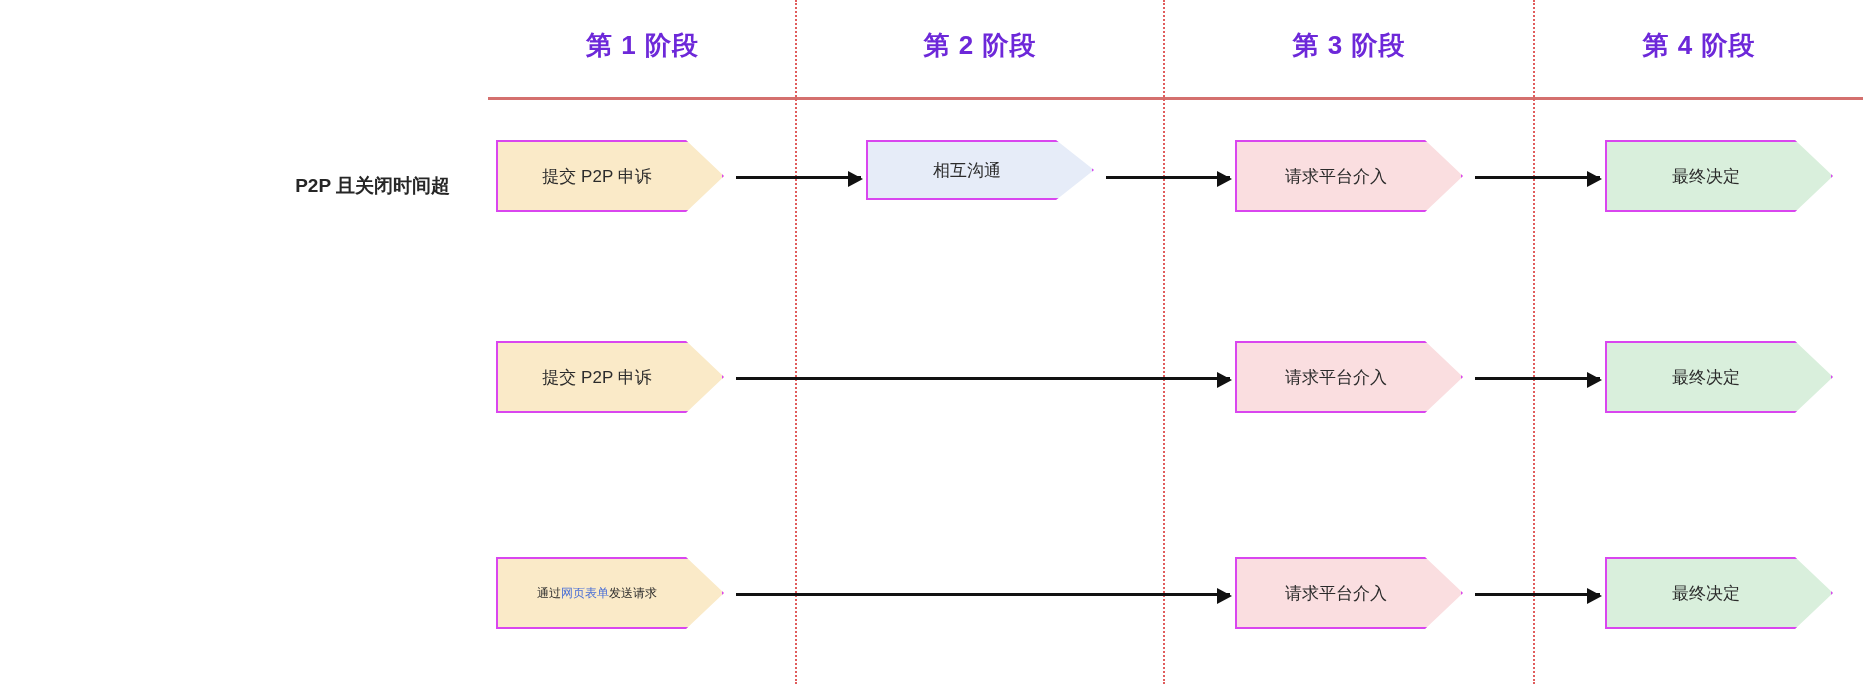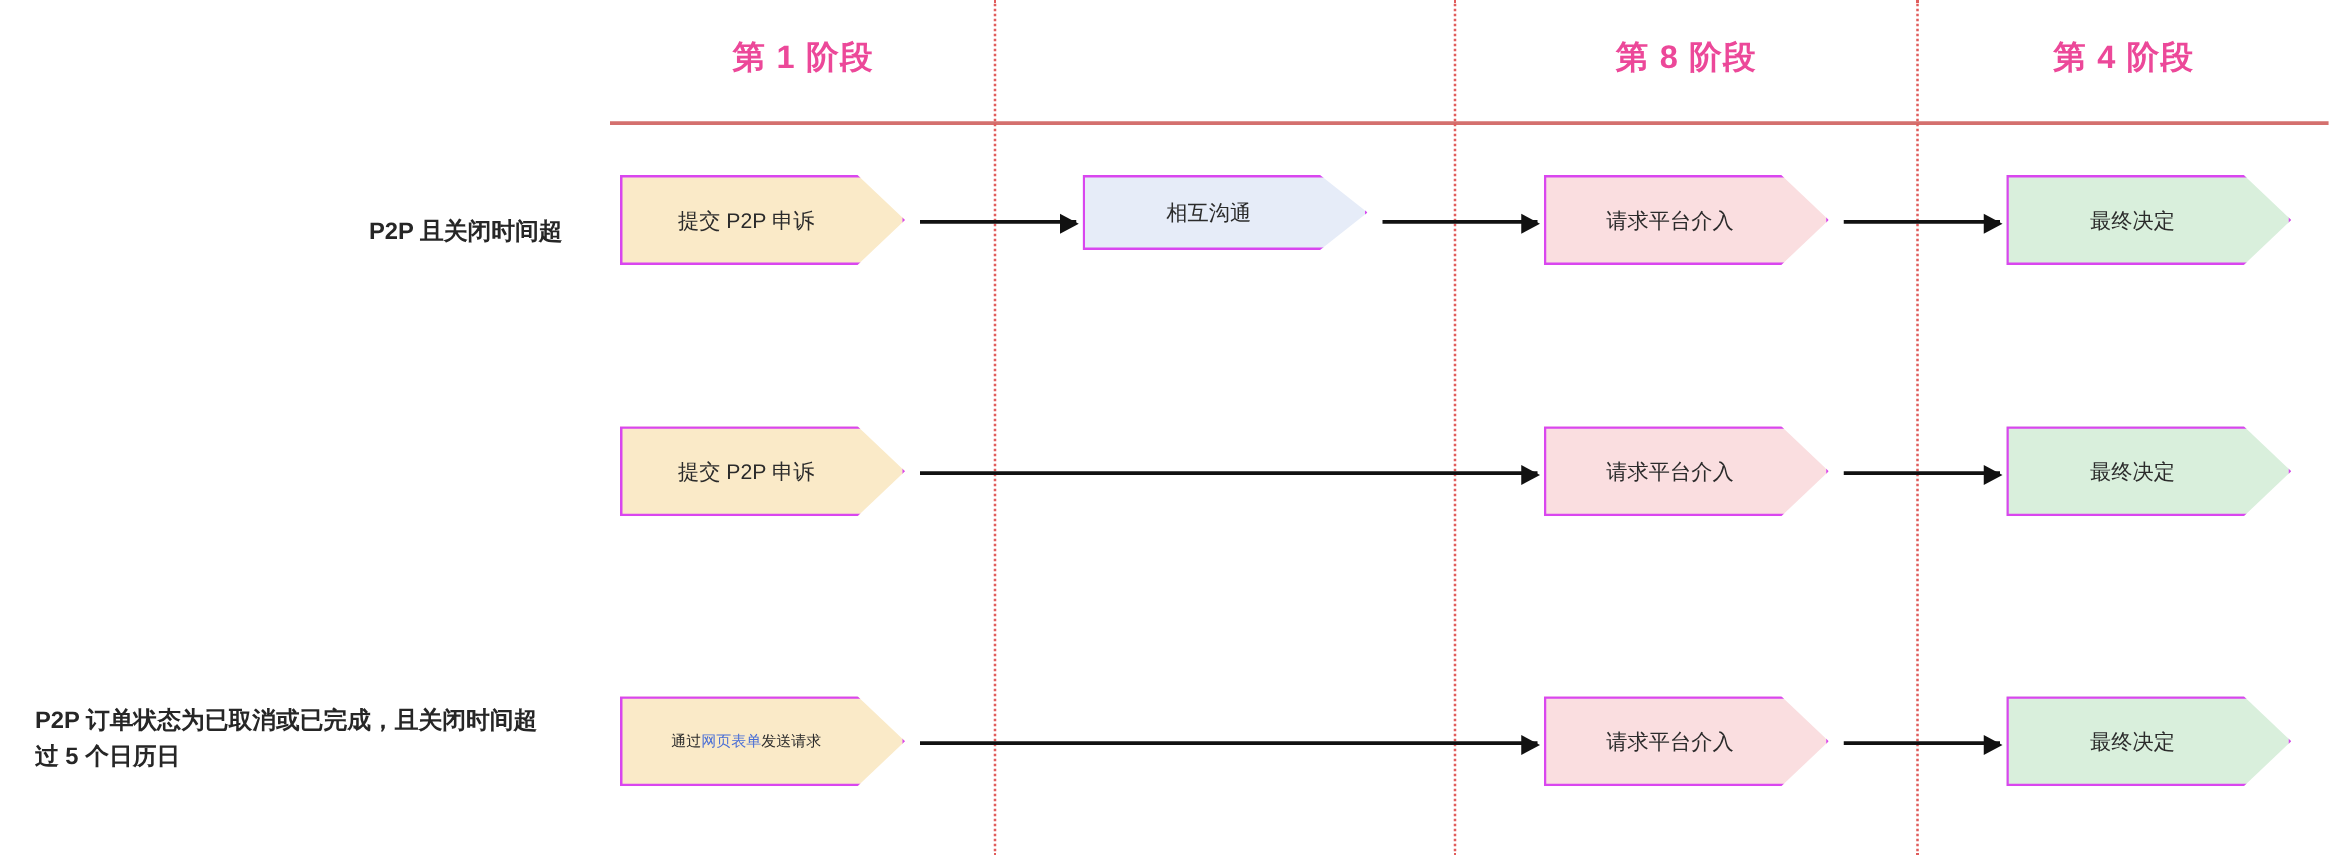--- a/index.html
+++ b/index.html
@@ -31,21 +31,21 @@
   .phase-rule {
     position: absolute;
     height: 0;
     border-top: 3px solid #d4706e;
   }
   .phase-title {
     position: absolute;
     text-align: center;
     font-size: 26px;
     font-weight: bold;
-    color: #ec4899;
+    color: #6d28d9;
     letter-spacing: 1px;
     white-space: nowrap;
   }
 
   
   .row-label {
     position: absolute;
     font-size: 19px;
     font-weight: bold;
     color: #262626;
@@ -102,21 +102,22 @@
 
 <div id="canvas">
 
   <div class="phase-rule" style="left:488px; top:97px; width:1375px;"></div>
 
   <div class="phase-divider" style="left:795px;"></div>
   <div class="phase-divider" style="left:1163px;"></div>
   <div class="phase-divider" style="left:1533px;"></div>
 
   <div class="phase-title" style="left:490px; top:28px; width:305px;">第 1 阶段</div>
-  <div class="phase-title" style="left:1165px; top:28px; width:368px;">第 8 阶段</div>
+  <div class="phase-title" style="left:797px; top:28px; width:366px;">第 2 阶段</div>
+  <div class="phase-title" style="left:1165px; top:28px; width:368px;">第 3 阶段</div>
   <div class="phase-title" style="left:1535px; top:28px; width:328px;">第 4 阶段</div>
 
   <div class="row-label right-align" style="left:60px; top:171px; width:390px;">P2P 且关闭时间超</div>
 
   <div class="chevron" style="left:496px; top:140px; width:228px; height:72px; background:#faeac8;">
     <span class="chev-label">提交 P2P 申诉</span>
   </div>
   <div class="arrow" style="left:736px; top:176px; width:125px;"></div>
 
   <div class="chevron" style="left:866px; top:140px; width:228px; height:60px; background:#e6ecf8;">
@@ -141,24 +142,20 @@
 
   <div class="chevron" style="left:1235px; top:341px; width:228px; height:72px; background:#fadee0;">
     <span class="chev-label">请求平台介入</span>
   </div>
   <div class="arrow" style="left:1475px; top:377px; width:125px;"></div>
 
   <div class="chevron" style="left:1605px; top:341px; width:228px; height:72px; background:#d9efdc;">
     <span class="chev-label">最终决定</span>
   </div>
 
-  <div class="row-label" style="left:28px; top:562px; width:450px;">
-    <span>P2P 订单状态为已取消或已完成，且关闭时间超</span><br>
-    <span>过 5 个日历日</span>
-  </div>
 
   <div class="chevron" style="left:496px; top:557px; width:228px; height:72px; background:#faeac8;">
     <span class="chev-label" style="font-size:12px;">
       <span>通过</span><span class="link">网页表单</span><span>发送请求</span>
     </span>
   </div>
   <div class="arrow" style="left:736px; top:593px; width:494px;"></div>
 
   <div class="chevron" style="left:1235px; top:557px; width:228px; height:72px; background:#fadee0;">
     <span class="chev-label">请求平台介入</span>

